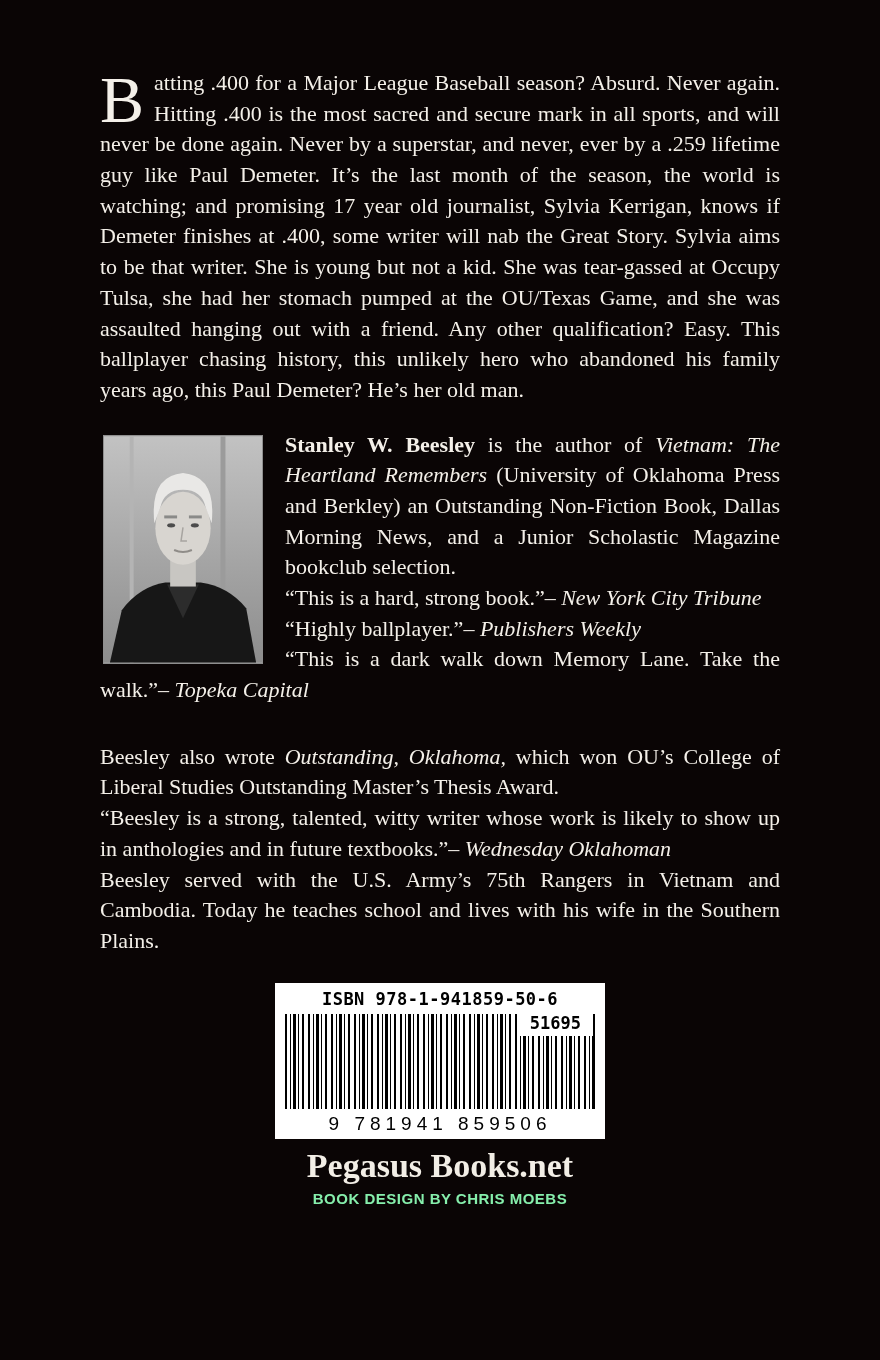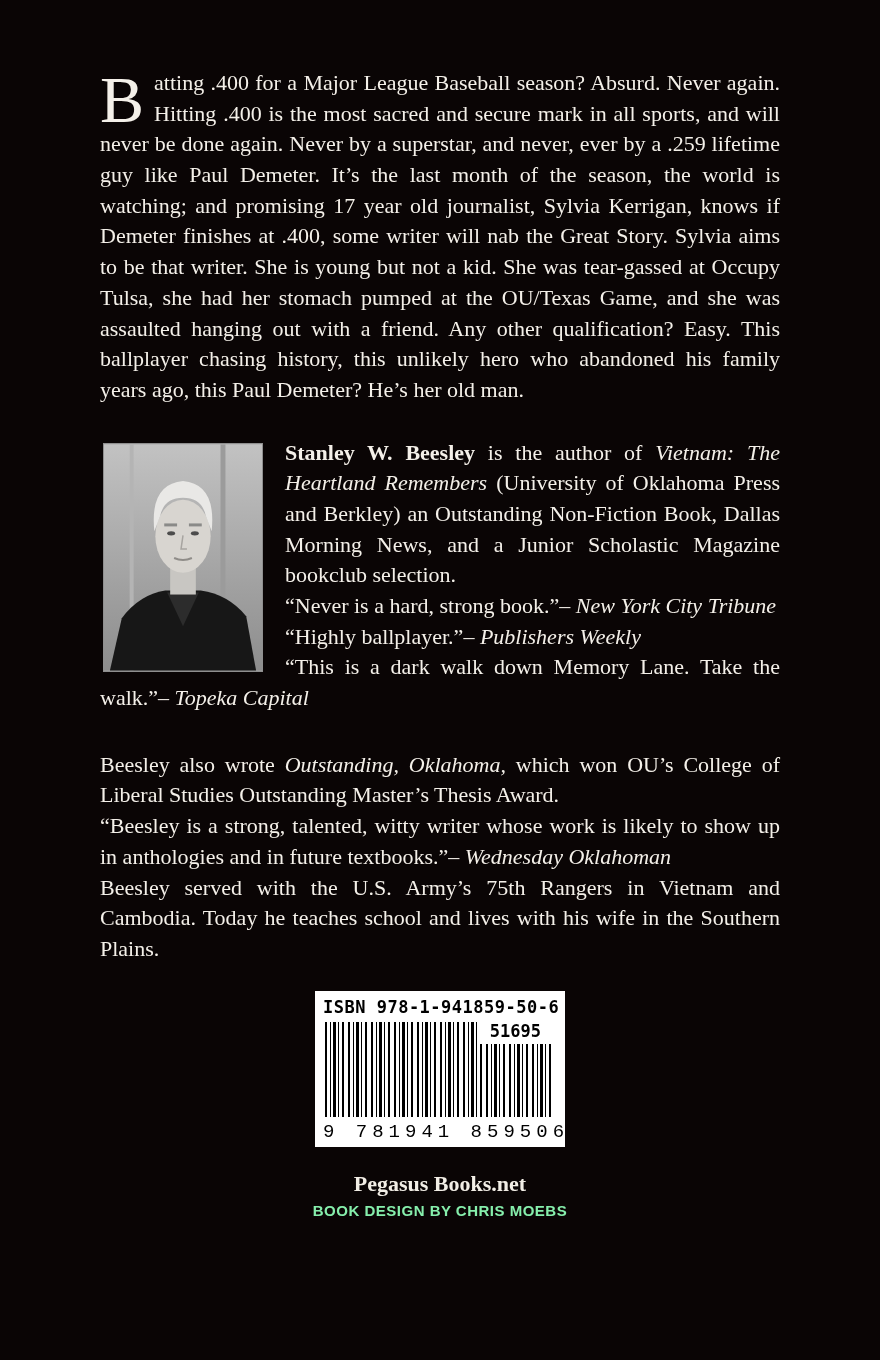--- a/index.html
+++ b/index.html
@@ -16,36 +16,36 @@
     line-height:1.395;
     text-align:justify;
     margin:0;
   }
   .dropcap{
     float:left;
     font-size:66px;
     line-height:50px;
     padding:7px 10px 0 0;
   }
-  .bio{margin-top:32px}
+  .bio{margin-top:24px}
   .bio::after{content:"";display:block;clear:both}
   .photo{
     float:left;
     width:160px;height:229px;
     margin:5px 22px 6px 3px;
     border:1px solid #8f8f8f;
     box-sizing:border-box;
     background:#a8a8a8;
   }
   .photo svg{display:block;width:100%;height:100%}
   .bold{font-weight:bold}
   .ital{font-style:italic}
   .para2{margin-top:36px;clear:both}
   .barcode-box{
-    width:250px;
+    width:330px;
     margin:26px auto 0 auto;
     background:#ffffff;
     color:#000;
     padding:6px 8px 4px 8px;
     box-sizing:border-box;
     text-align:center;
   }
   .isbn-line{
     font-family:"DejaVu Sans Mono",monospace;
     font-weight:bold;
@@ -73,31 +73,31 @@
   .addon{
     position:absolute;
     top:-1px;right:2px;
     background:#fff;
     padding:0 12px 3px 12px;
     font-family:"DejaVu Sans Mono",monospace;
     font-weight:bold;
     font-size:17px;
   }
   .digits{
-    font-family:Liberation Mono, monospace;
+    font-family:Liberation Sans, sans-serif;
     font-size:19px;
     letter-spacing:5px;
     padding-top:4px;
     white-space:nowrap;
   }
   .publisher{
     text-align:center;
-    font-size:22px;
+    font-size:34px;
     font-weight:bold;
-    margin-top:24px;
+    margin-top:8px;
     font-family:"Liberation Serif",serif;
     color:#f2eee6;
   }
   .credit{
     text-align:center;
     font-size:15px;
     font-weight:bold;
     font-family:"Liberation Sans",sans-serif;
     letter-spacing:.5px;
     margin-top:5px;
@@ -130,21 +130,21 @@
         <path d="M51 88 Q46 40 80 37 Q114 40 109 88 L103 72 Q99 54 80 54 Q61 54 57 72 Z" fill="#e9e8e6"></path>
         <rect x="61" y="80" width="13" height="3" fill="#8a8a88"></rect>
         <rect x="86" y="80" width="13" height="3" fill="#8a8a88"></rect>
         <ellipse cx="68" cy="90" rx="4" ry="2.2" fill="#4c4c4c"></ellipse>
         <ellipse cx="92" cy="90" rx="4" ry="2.2" fill="#4c4c4c"></ellipse>
         <path d="M80 92 L78 106 L84 106" stroke="#a7a4a0" stroke-width="1.5" fill="none"></path>
         <path d="M71 115 Q80 119 89 115" stroke="#8f8c88" stroke-width="2" fill="none"></path>
       </svg>
     </div>
     <p class="para"><span class="bold">Stanley W. Beesley</span><span> is the author of </span><span class="ital">Vietnam: The Heartland Remembers</span><span> (University of Oklahoma Press and Berkley) an Outstanding Non-Fiction Book, Dallas Morning News, and a  Junior Scholastic Magazine bookclub selection.</span><br>
-    <span>“Never is a hard, strong book.”– </span><span class="ital">New York City Tribune</span><br>
+    <span>“This is a hard, strong book.”– </span><span class="ital">New York City Tribune</span><br>
     <span>“Highly ballplayer.”– </span><span class="ital">Publishers Weekly</span><br>
     <span>“This is a dark walk down Memory Lane. Take the walk.”– </span><span class="ital">Topeka Capital</span></p>
   </div>
 
   <p class="para para2"><span>Beesley also wrote </span><span class="ital">Outstanding, Oklahoma,</span><span> which won OU’s College of Liberal Studies Outstanding Master’s Thesis Award.</span><br>
   <span>“Beesley is a strong, talented, witty writer whose work is likely to show up in anthologies and in future textbooks.”– </span><span class="ital">Wednesday Oklahoman</span><br>
   <span>Beesley served with the U.S. Army’s 75th Rangers in Vietnam and Cambodia. Today he teaches school and lives with his wife in the Southern Plains.</span></p>
 
   <div class="barcode-box">
     <div class="isbn-line">ISBN 978-1-941859-50-6</div>

